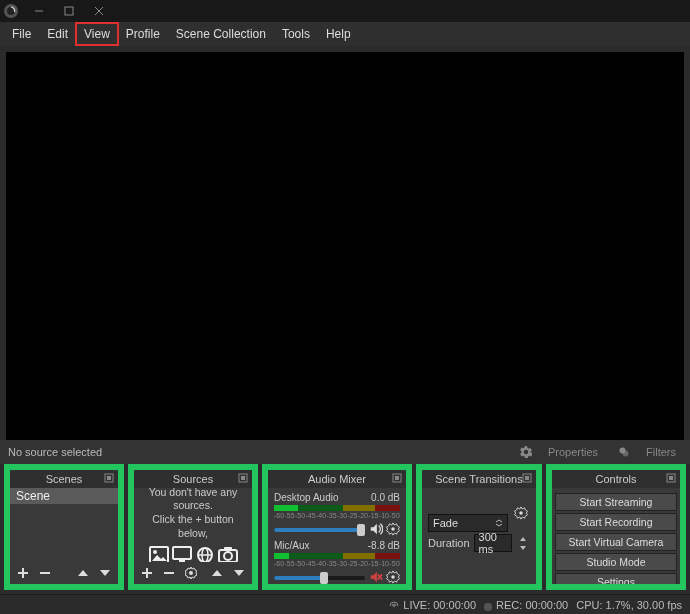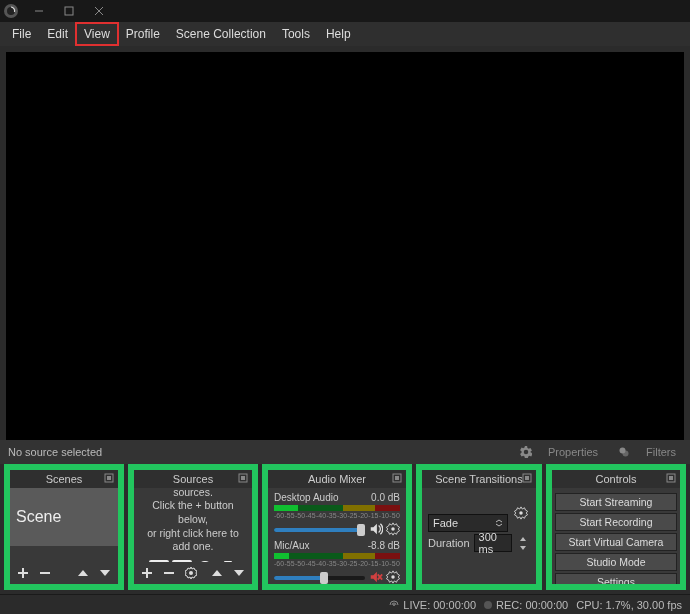--- a/index.html
+++ b/index.html
@@ -22,21 +22,21 @@
   .info-btn svg { width: 12px; height: 12px; fill: #888; }
   .docks { display: flex; gap: 4px; padding: 0 4px 4px 4px; height: 130px; }
   .dock { background: #393939; border: 6px solid #22c55e; display: flex; flex-direction: column; }
   .dock-header { height: 18px; background: #2f2f2f; display: flex; align-items: center; justify-content: center; position: relative; color: #ccc; font-size: 11px; }
   .dock-header .detach-icon { position: absolute; right: 4px; top: 3px; width: 10px; height: 10px; fill: #888; }
   .dock-body { flex: 1; position: relative; overflow: hidden; }
   .dock-footer { height: 22px; display: flex; align-items: center; gap: 4px; padding: 0 4px; }
   .dock-footer .tbtn { width: 18px; height: 18px; display: flex; align-items: center; justify-content: center; }
   .dock-footer .tbtn svg { width: 12px; height: 12px; fill: #ddd; }
   .scenes-dock { width: 120px; }
-  .scene-row { padding: 20px 6px; background: #5a5a5a; color: #eee; font-size: 16px; }
+  .scene-row { padding: 1px 6px; background: #5a5a5a; color: #eee; font-size: 12px; }
   .sources-dock { width: 130px; }
   .sources-body { padding: 4px; text-align: center; color: #ccc; font-size: 10.5px; line-height: 1.3; display: flex; flex-direction: column; justify-content: center; }
   .sources-icons-row { display: flex; justify-content: center; gap: 3px; margin-top: 6px; }
   .sources-icons-row .sicon { width: 20px; height: 18px; }
   .sources-icons-row .sicon svg { width: 20px; height: 18px; fill: #eee; }
   .mixer-dock { flex: 1; }
   .mixer-body { padding: 2px 6px; color: #ccc; }
   .mixer-track { margin-top: 2px; }
   .mixer-track-head { display: flex; justify-content: space-between; font-size: 10px; }
   .mixer-meter { height: 6px; background: #222; margin-top: 2px; position: relative; overflow: hidden; }
@@ -60,21 +60,21 @@
   .trans-input { width: 60px; background: #2a2a2a; border: 1px solid #111; color: #ddd; height: 18px; padding: 0 4px; font-size: 11px; display: flex; align-items: center; }
   .gear-btn { width: 18px; height: 18px; display: flex; align-items: center; justify-content: center; }
   .gear-btn svg { width: 14px; height: 14px; fill: #ddd; }
   .spin-btns { display: flex; flex-direction: column; }
   .spin-btns .sp { height: 9px; width: 14px; display: flex; align-items: center; justify-content: center; }
   .spin-btns .sp svg { width: 8px; height: 6px; fill: #bbb; }
   .controls-dock { width: 140px; }
   .controls-body { padding: 3px 3px; }
   .ctrl-btn { width: 100%; height: 18px; margin: 2px 0; background: #4a4a4a; border: 1px solid #222; color: #ddd; font-size: 10.5px; display: flex; align-items: center; justify-content: center; }
   .statusbar { height: 20px; background: #2b2b2b; border-top: 1px solid #1a1a1a; display: flex; align-items: center; justify-content: flex-end; padding: 0 8px; gap: 8px; color: #bbb; font-size: 11px; }
-  .statusbar .live-indicator { display: flex; align-items: center; gap: 4px; }
+  .statusbar .live-indicator { display: flex; align-items: flex-end; gap: 4px; }
   .statusbar svg { width: 10px; height: 10px; fill: #888; }
   .rec-dot { width: 8px; height: 8px; border-radius: 50%; background: #555; }
 </style>
 </head>
 <body>
 
 <div class="titlebar">
   <span class="obs-icon">
     <svg viewBox="0 0 10 10">
         <circle cx="5" cy="5" r="4" fill="#222"></circle>
@@ -174,21 +174,20 @@
     <div class="dock-header">
       <span>Sources</span>
       <svg class="detach-icon" viewBox="0 0 10 10">
           <rect x="1" y="1" width="8" height="8" fill="none" stroke="#888"></rect>
           <rect x="3" y="3" width="4" height="4"></rect>
         </svg>
     </div>
     <div class="dock-body sources-body">
       <div>You don't have any sources.</div>
       <div>Click the + button below,</div>
-      <div>or right click here to add one.</div>
       <div class="sources-icons-row">
         <span class="sicon"><svg viewBox="0 0 20 18">
               <rect x="1" y="1" width="18" height="16" rx="1" fill="none" stroke="#eee" stroke-width="2"></rect>
               <circle cx="6" cy="6" r="2"></circle>
               <path d="M3 15l5-6 4 4 2-2 4 4z"></path>
             </svg></span>
         <span class="sicon"><svg viewBox="0 0 20 18">
               <rect x="1" y="1" width="18" height="12" rx="1" fill="none" stroke="#eee" stroke-width="2"></rect>
               <rect x="7" y="14" width="6" height="2"></rect>
               <rect x="5" y="16" width="10" height="1"></rect>

